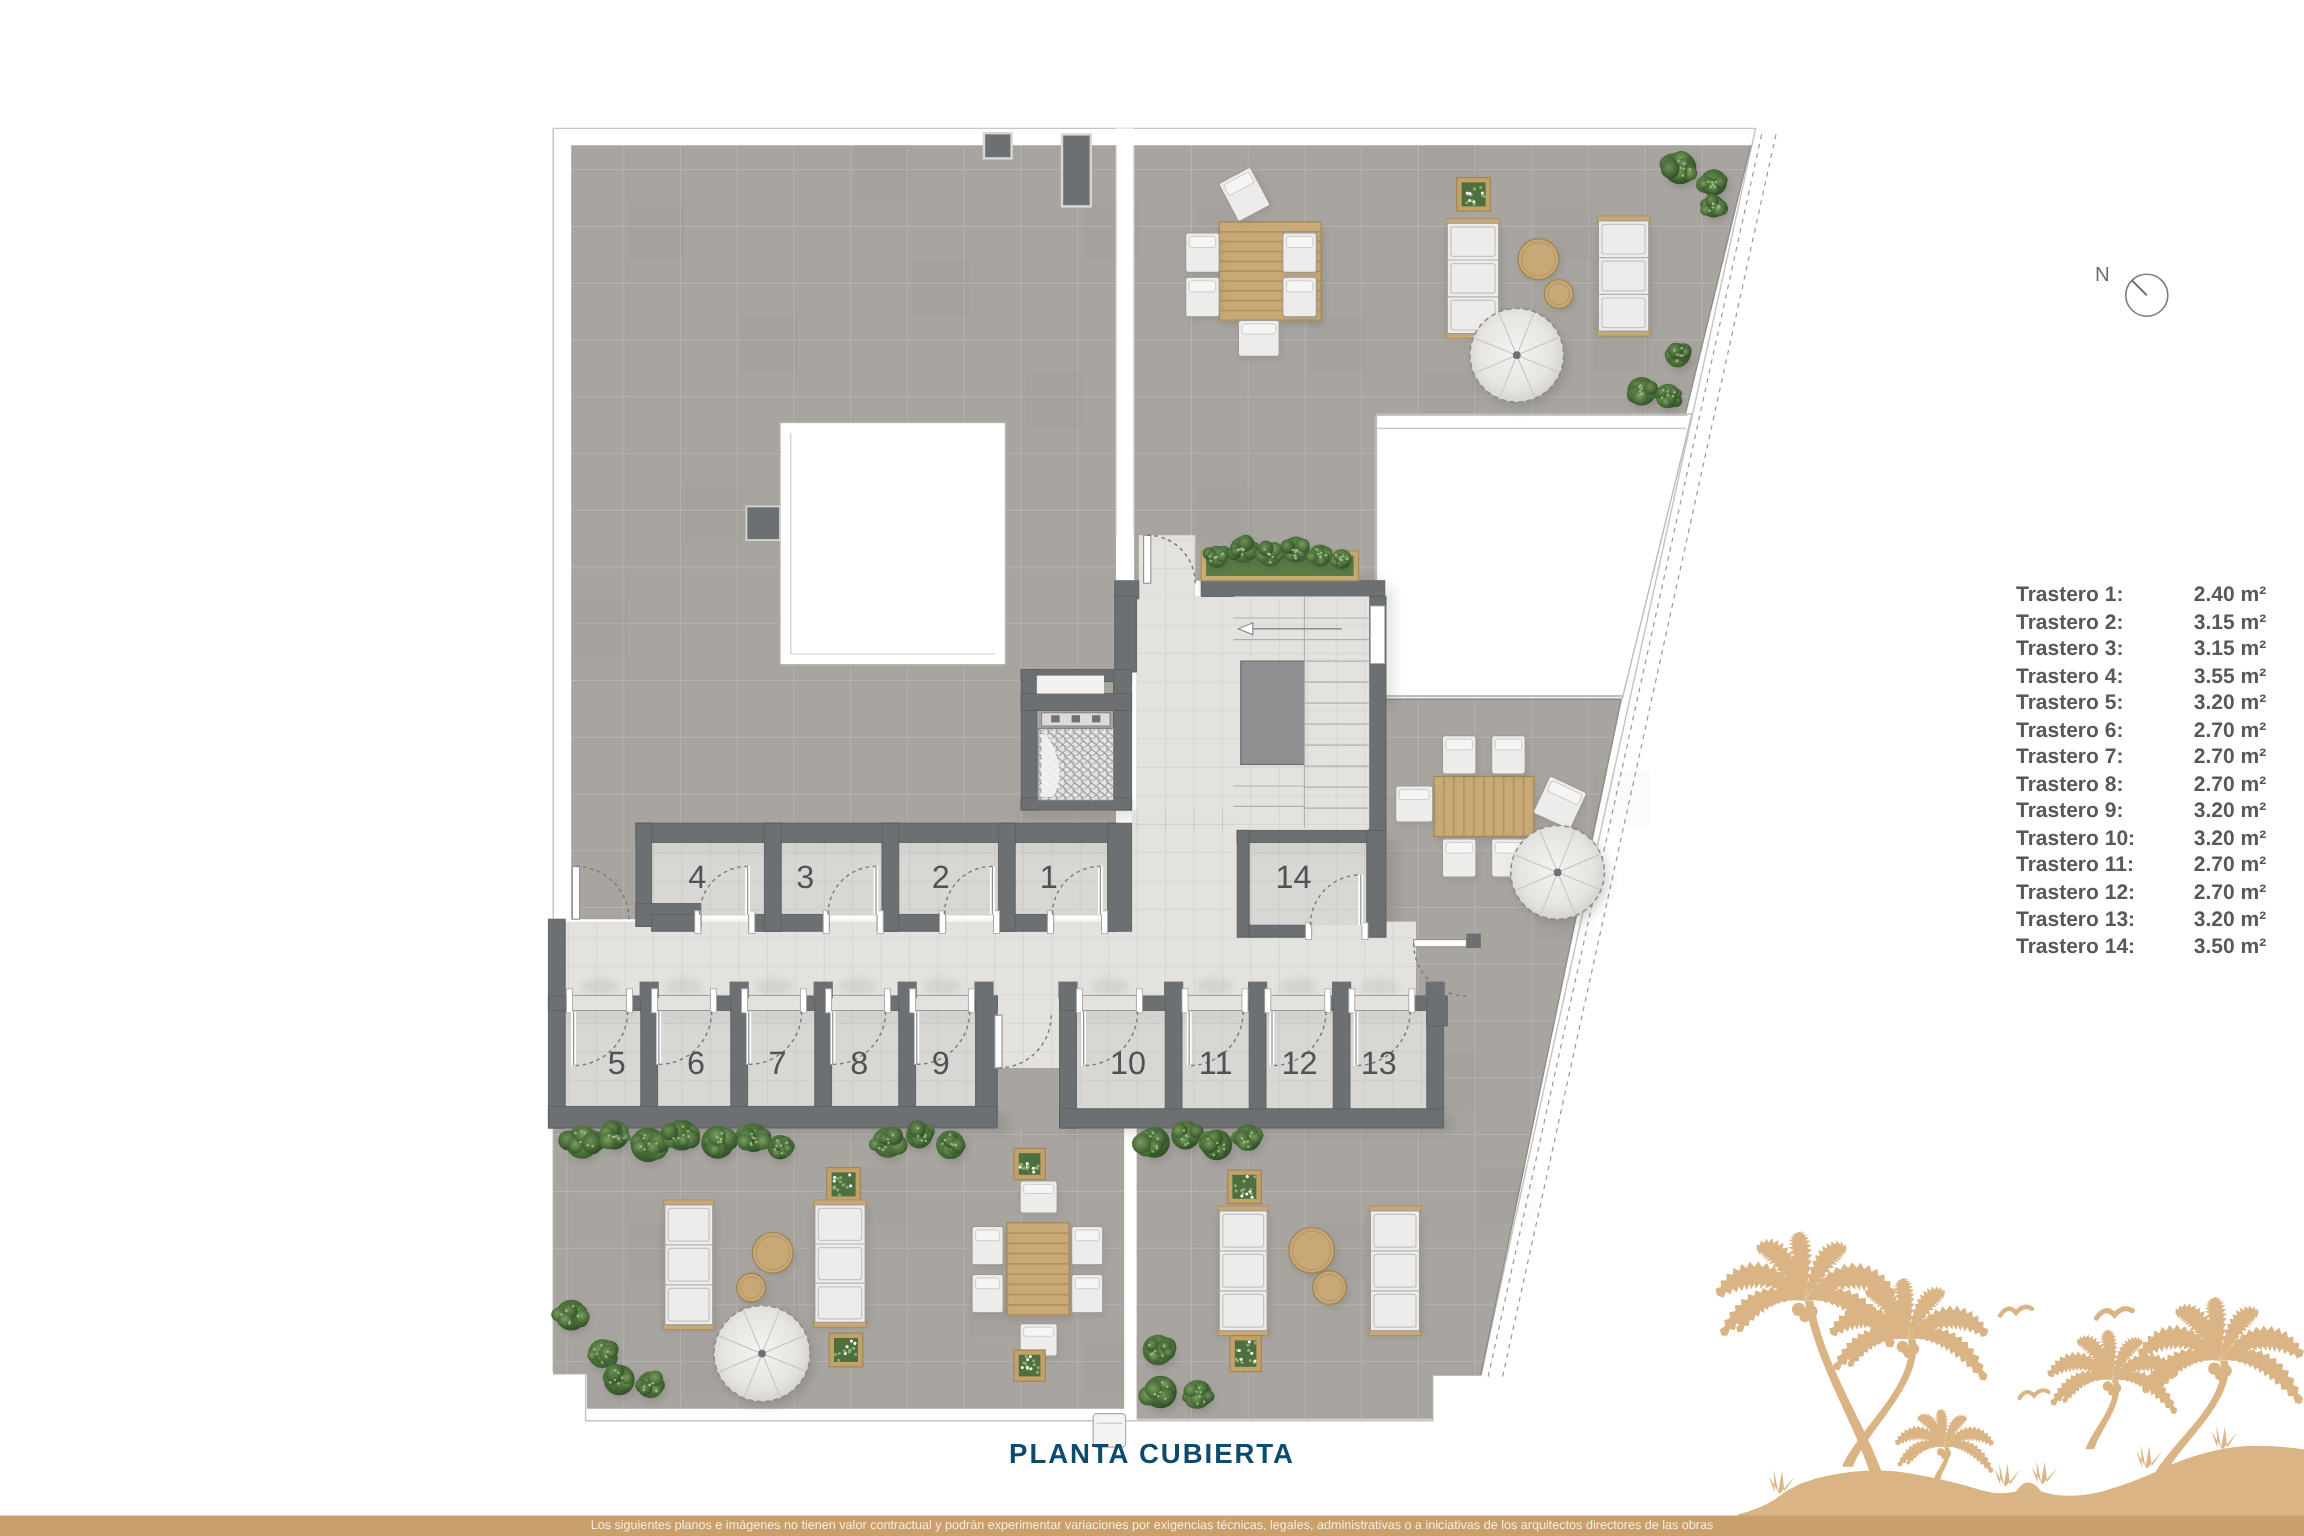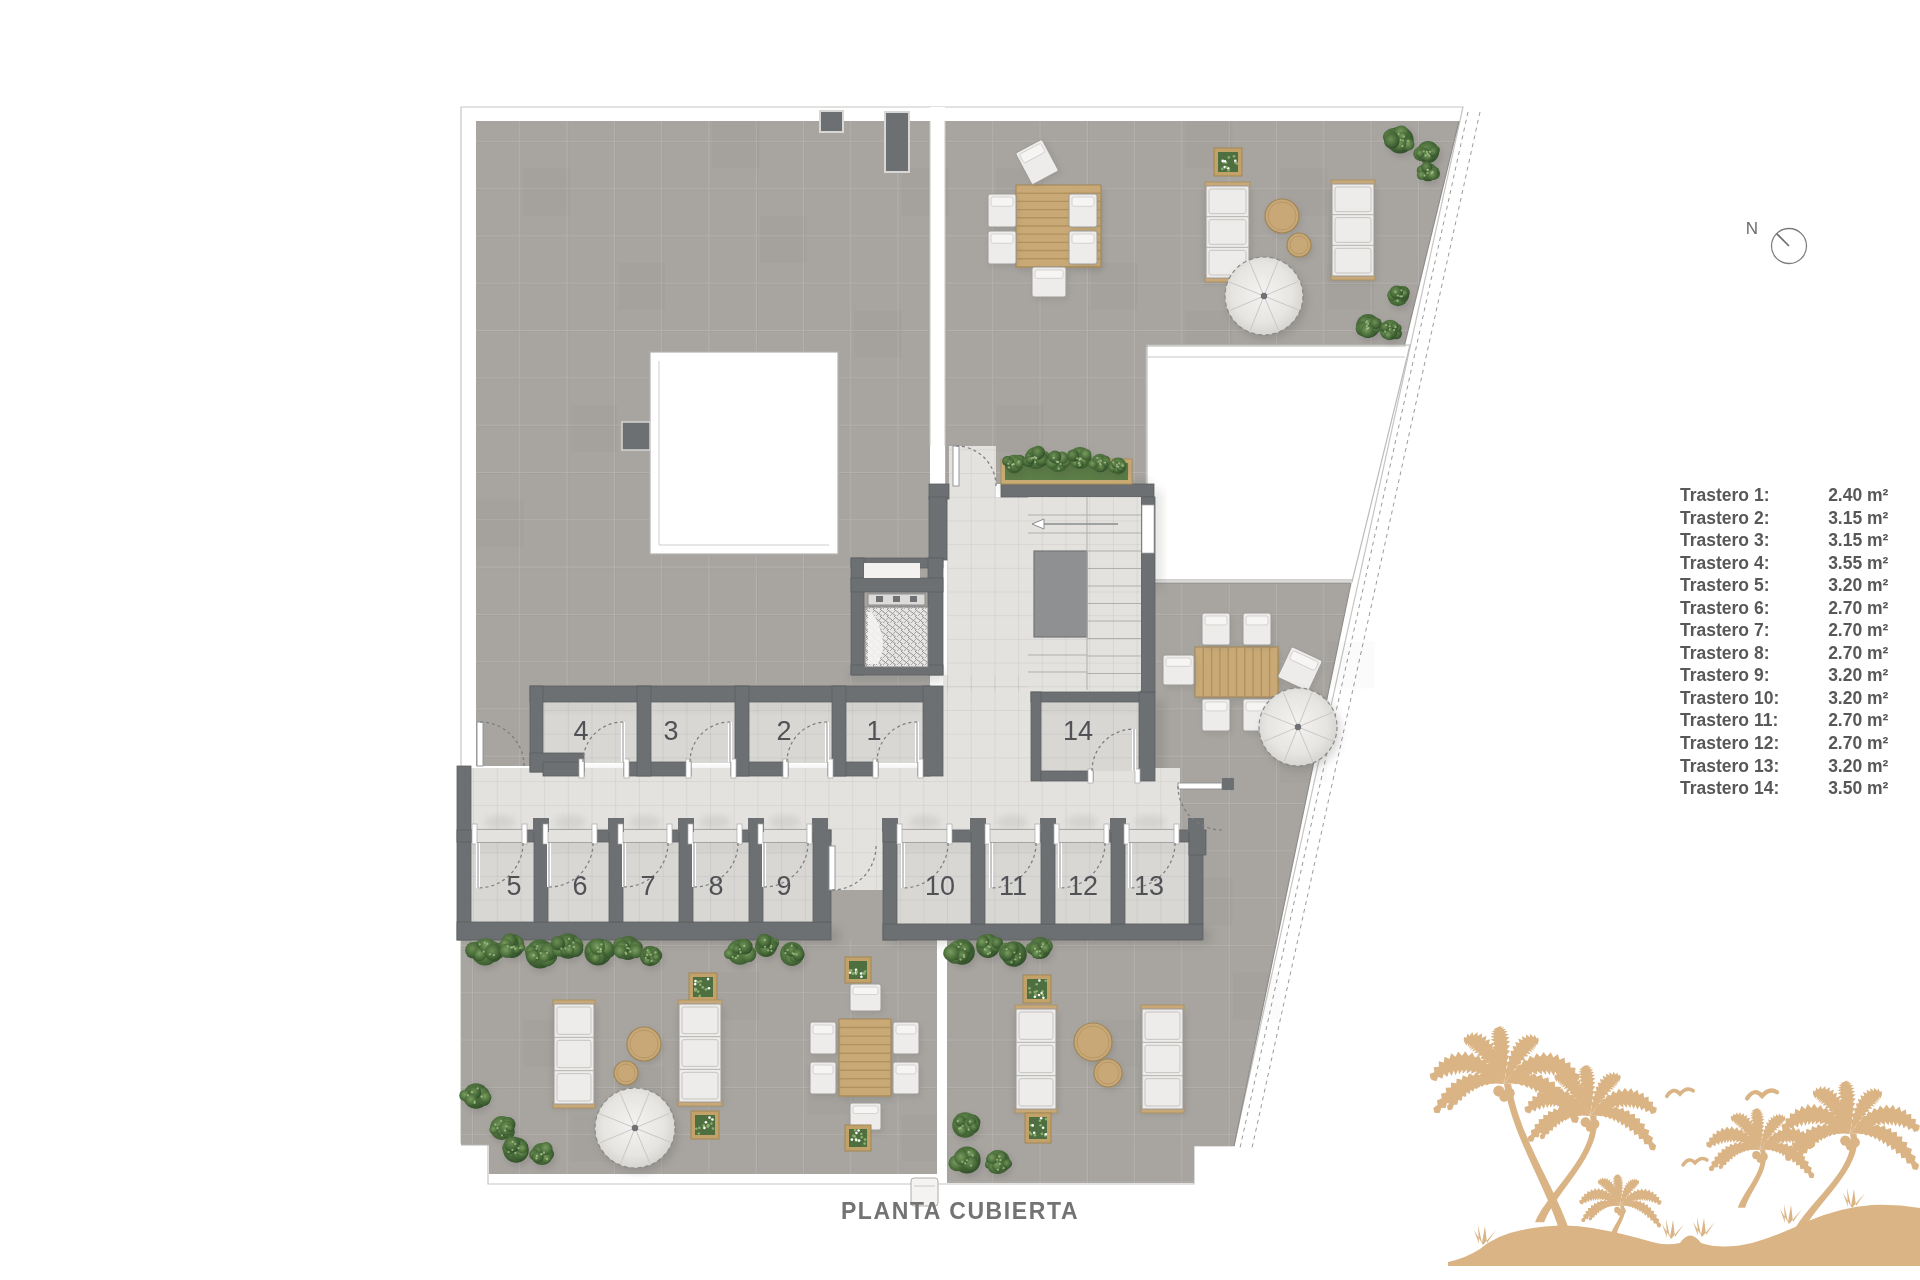--- a/index.html
+++ b/index.html
@@ -2,21 +2,21 @@
 <html><head><meta charset="utf-8">
 <style>
 html,body{margin:0;padding:0;width:1920px;height:1280px;background:#ffffff;overflow:hidden;
 font-family:"Liberation Sans", sans-serif;}
 #stage{position:relative;width:1920px;height:1280px;}
 svg{position:absolute;left:0;top:0;}
 .legend{position:absolute;left:1680px;top:484px;width:230px;color:#58585a;font-size:17.5px;line-height:22.55px;font-weight:bold;}
 .lrow{display:flex;}
 .ln{width:126px;}
 .lv{width:100px;margin-left:45px;}
-.title{position:absolute;left:0;top:1198px;width:1920px;text-align:center;color:#737373;
+.title{position:absolute;left:0;top:1198px;width:1920px;text-align:center;color:#0c4a6e;
 font-size:23px;font-weight:bold;letter-spacing:1.6px;}
 .bar{position:absolute;left:0;top:1263px;width:1920px;height:17px;background:#c9a06b;}
 .bar div{color:#f6ecdc;font-size:10.5px;text-align:center;line-height:17px;}
 </style></head>
 <body>
 <div id="stage">
 <svg width="1920" height="1280" viewBox="0 0 1920 1280">
 <defs>
 <pattern id="bt" width="47.3" height="47.3" patternUnits="userSpaceOnUse">
  <path d="M47.3,0 L47.3,47.3 L0,47.3" fill="none" stroke="rgba(255,255,255,0.25)" stroke-width="1.1"></path>
@@ -1424,12 +1424,15 @@
       <div class="lrow">
         <span class="ln">Trastero 13:</span>
         <span class="lv">3.20 m²</span>
       </div>
       <div class="lrow">
         <span class="ln">Trastero 14:</span>
         <span class="lv">3.50 m²</span>
       </div>
     </div>
 <div class="title">PLANTA CUBIERTA</div>
+<div class="bar">
+      <div>Los siguientes planos e imágenes no tienen valor contractual y podrán experimentar variaciones por exigencias técnicas, legales, administrativas o a iniciativas de los arquitectos directores de las obras</div>
+    </div>
 </div>
 </body></html>

